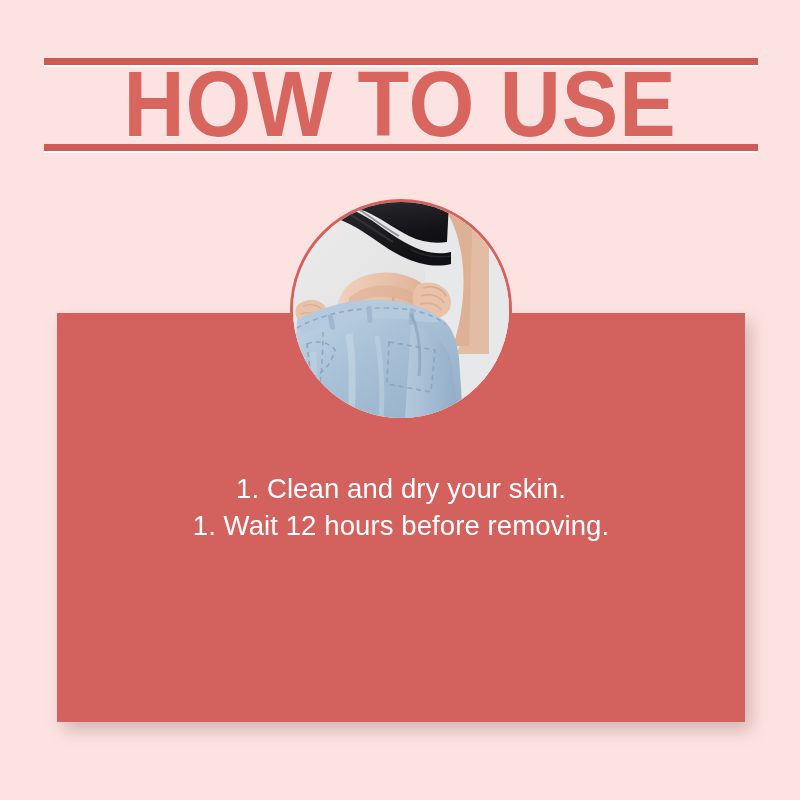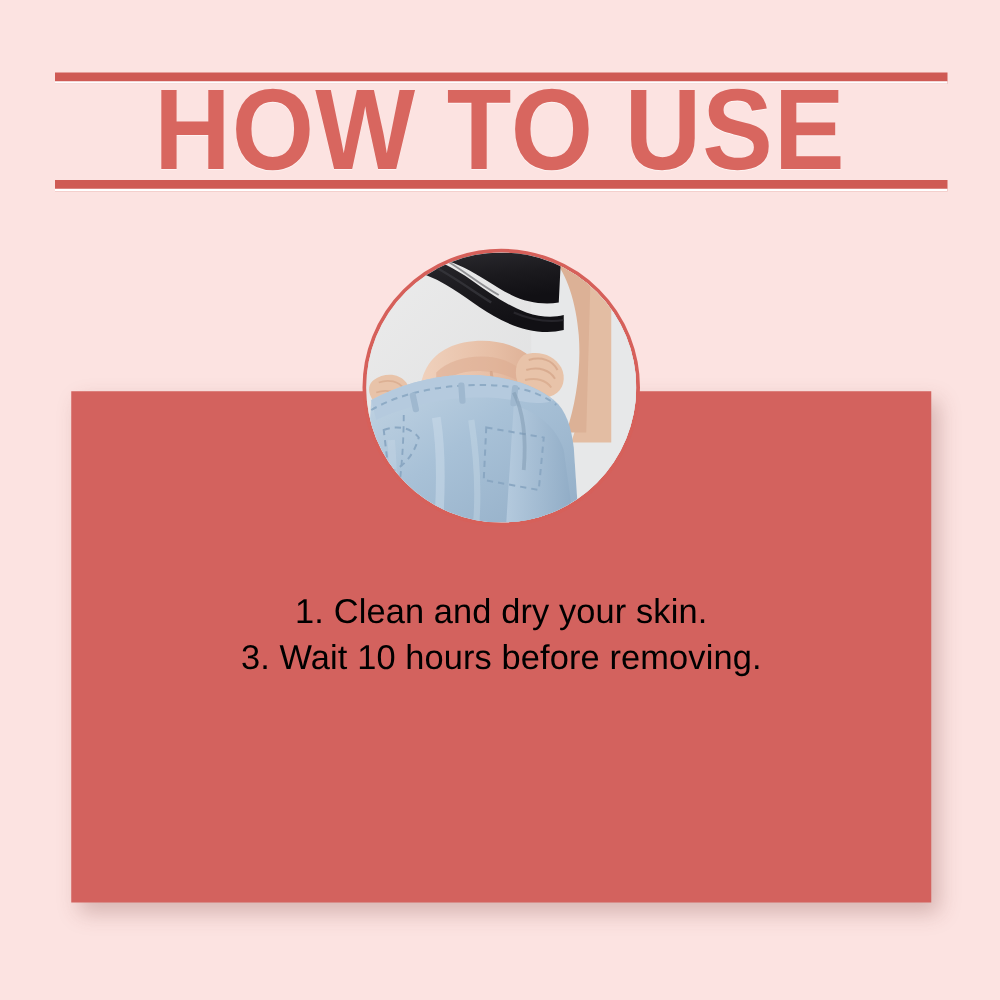--- a/index.html
+++ b/index.html
@@ -73,21 +73,21 @@
   #steps {
     position: absolute;
     left: 0;
     top: 157px;
     width: 688px;
     text-align: center;
     font-family: "Liberation Sans Narrow", "Liberation Sans", sans-serif;
     font-weight: 300;
     font-size: 27.5px;
     line-height: 37px;
-    color: #000000;
+    color: #ffffff;
     letter-spacing: 0.1px;
   }
   #steps .step-line {
     display: block;
     white-space: nowrap;
   }
 
   
   #photo-circle {
     position: absolute;
@@ -112,21 +112,21 @@
 
   <div id="header">
     <div class="rule top"></div>
     <div id="title">HOW TO USE</div>
     <div class="rule bottom"></div>
   </div>
 
   <div id="panel">
     <div id="steps">
       <span class="step-line">1. Clean and dry your skin.</span>
-      <span class="step-line">3. Wait 10 hours before removing.</span>
+      <span class="step-line">1. Wait 12 hours before removing.</span>
     </div>
   </div>
 
   <div id="photo-circle">
     <svg width="216" height="216" viewBox="0 0 216 216">
       <defs>
         <linearGradient id="denimG" x1="0" y1="0" x2="1" y2="1">
           <stop offset="0%" stop-color="#c3d5e4"></stop>
           <stop offset="45%" stop-color="#a8c1d7"></stop>
           <stop offset="100%" stop-color="#93aec7"></stop>

